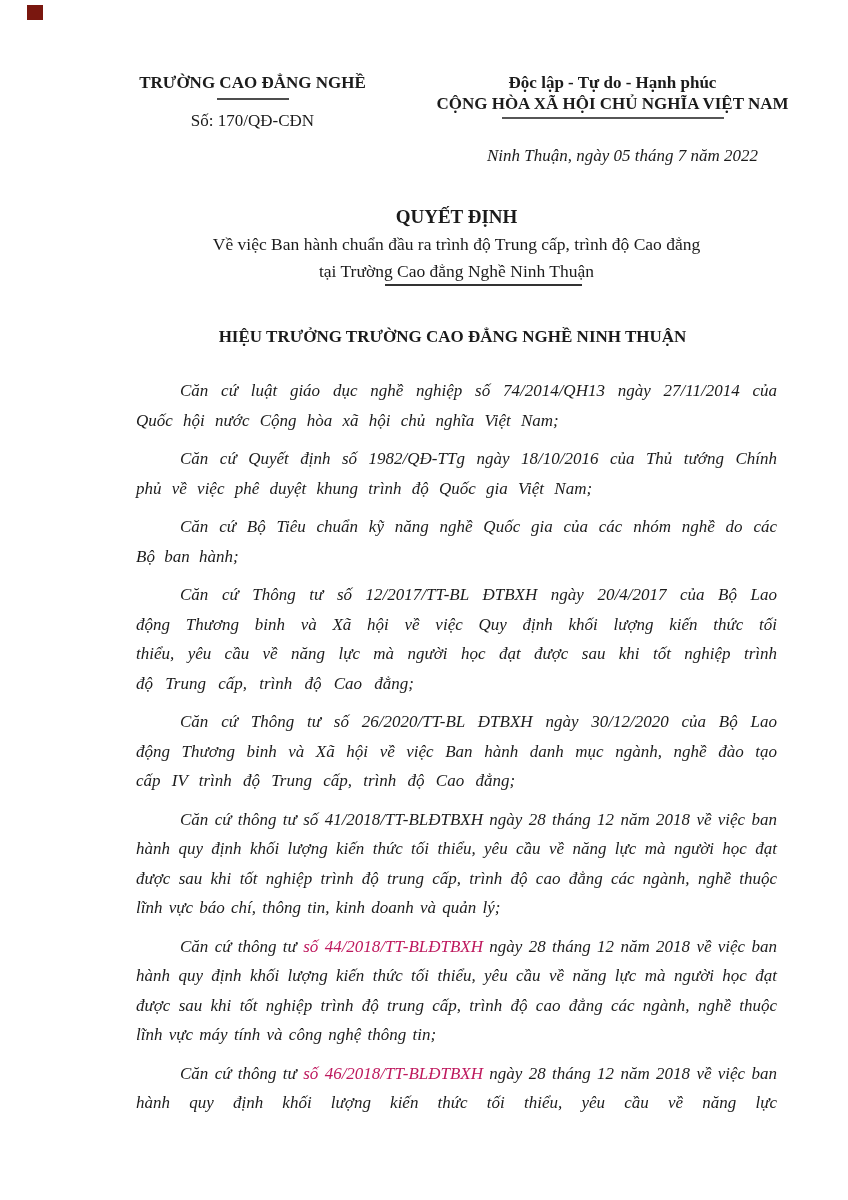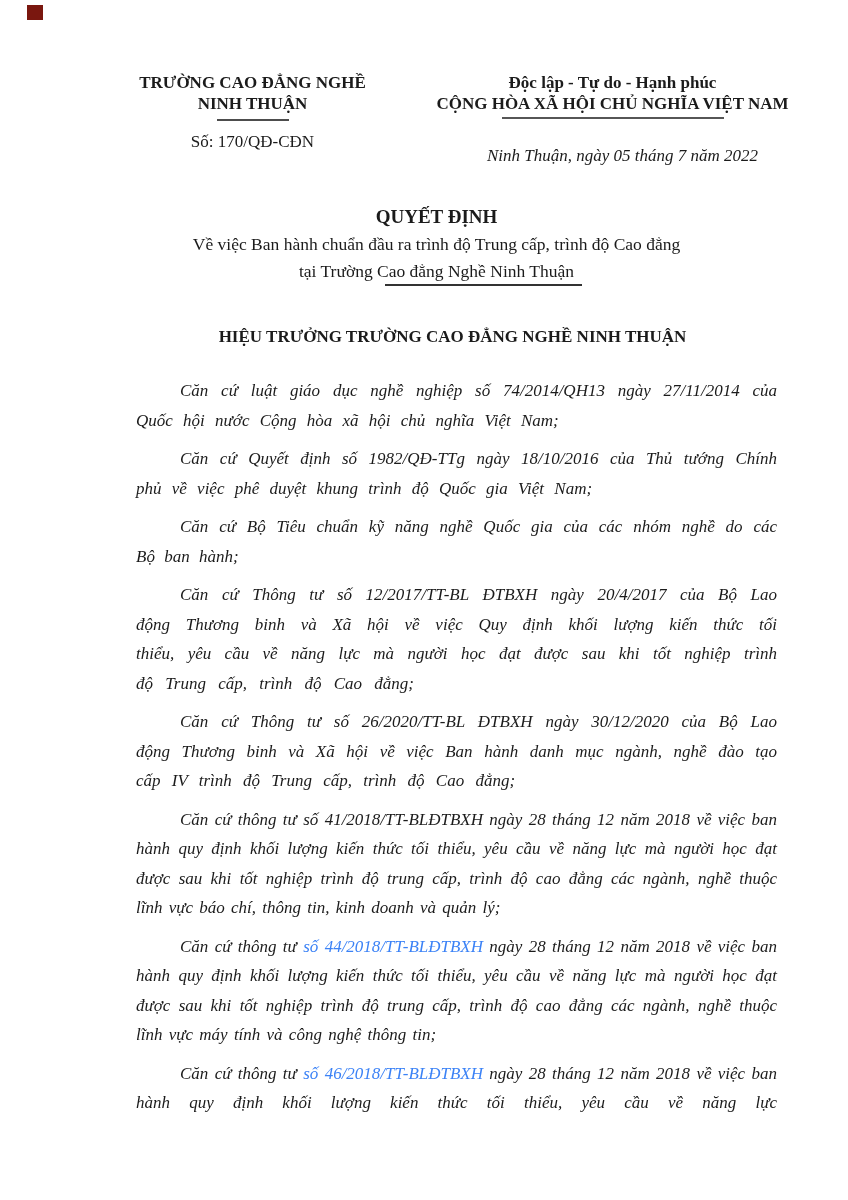--- a/index.html
+++ b/index.html
@@ -14,43 +14,42 @@
   
   .head-left  { position:absolute; left:130px; top:72px; width:245px; text-align:center; font-size:17px; line-height:21px; }
   .head-right { position:absolute; left:400px; top:72px; width:425px; text-align:center; font-size:17px; line-height:21px; }
   .b { font-weight:bold; }
   .head-left .rule  { width:72px;  margin:5px auto 0; border-top:2px solid #4d4d4d; }
   .head-right .rule { width:222px; margin:3px auto 0; border-top:2px solid #565656; }
   .doc-number { margin-top:10px; }
   .date-line  { margin-top:26px; font-style:italic; transform:translateX(10px); }
 
   
-  .title-block { position:absolute; left:116px; top:205px; width:641px; text-align:center; }
+  .title-block { position:absolute; left:136px; top:205px; width:641px; text-align:center; }
   .title-block .h1 { font-size:19px; font-weight:bold; line-height:24px; }
   .title-block .h2 { font-size:17.5px; font-weight:normal; line-height:24px; margin-top:3px; }
   .title-sep { position:absolute; left:385px; top:284px; width:197px; border-top:2px solid #333333; }
   .issuer { position:absolute; left:132px; top:327px; width:641px; text-align:center; font-size:17px; font-weight:bold; }
 
   
   .doc-body { position:absolute; left:136px; top:376px; width:641px;
               font-size:17px; font-style:italic; line-height:29.5px; text-align:justify; }
   .doc-body p { text-indent:44px; margin:0 0 9px 0; }
   .ws2 { word-spacing:2px; } .ws5 { word-spacing:5px; } .ws6 { word-spacing:6px; }
   .ws7 { word-spacing:7px; } .ws8 { word-spacing:8px; }
   .cut { text-align-last:justify; }
-  .muted { color:#3b82f6; }
+  .muted { color:#be185d; }
 </style>
 </head>
 <body>
 
 <div class="corner-mark" style="background: rgb(122, 23, 15);"></div>
 
 <div class="head-left">
   <div class="b">TRƯỜNG CAO ĐẲNG NGHỀ</div>
-  <div class="b">NINH THUẬN</div>
   <div class="rule"></div>
   <div class="doc-number">Số: 170/QĐ-CĐN</div>
 </div>
 
 <div class="head-right">
   <div class="b">Độc lập - Tự do - Hạnh phúc</div>
   <div class="b">CỘNG HÒA XÃ HỘI CHỦ NGHĨA VIỆT NAM</div>
   <div class="rule"></div>
   <div class="date-line">Ninh Thuận, ngày 05 tháng 7 năm 2022</div>
 </div>

